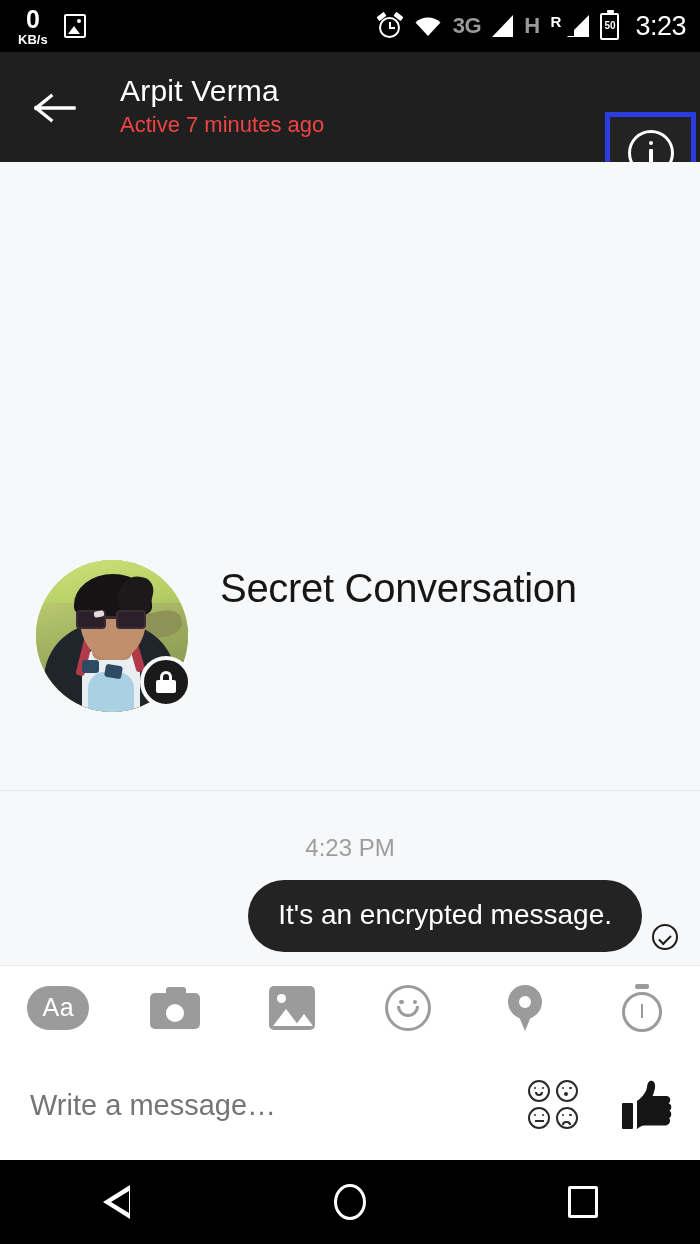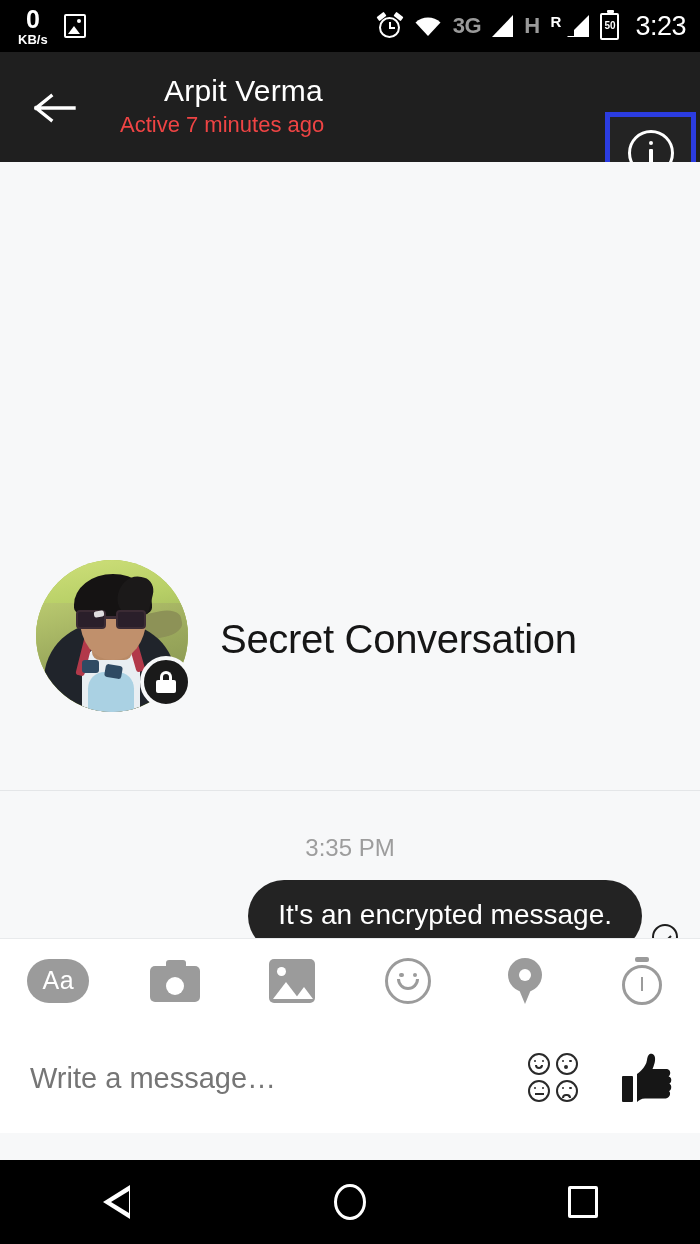--- a/index.html
+++ b/index.html
@@ -64,42 +64,42 @@
   .sb-time { font-size: 27px; font-weight: 400; margin-left: 5px; letter-spacing: -0.5px; }
 
   
   .app-header {
     position: absolute; top: 52px; left: 0; width: 700px; height: 110px;
     background: #1f1f1f; display: flex; align-items: center; padding: 0 0 0 30px;
   }
   .back-arrow { width: 48px; height: 48px; position: relative; flex: 0 0 auto; cursor: pointer; }
   .back-arrow svg { position: absolute; left: 4px; top: 10px; }
   .hdr-text { margin-left: 42px; flex: 1; display: flex; flex-direction: column; justify-content: center; }
-  .hdr-name { color: #ffffff; font-size: 30px; font-weight: 400; line-height: 1.15; letter-spacing: 0.2px; margin-left: 44px; }
+  .hdr-name { color: #ffffff; font-size: 30px; font-weight: 400; line-height: 1.15; letter-spacing: 0.2px; }
   .hdr-status { color: #ef4444; font-size: 22px; font-weight: 400; line-height: 1.3; margin-top: 3px; }
   .info-highlight {
     position: absolute; left: 605px; top: 60px; width: 91px; height: 81px;
     border: 5px solid #2b3ce0; background: #232323; display: flex; align-items: center; justify-content: center;
     cursor: pointer;
   }
   .info-icon { width: 46px; height: 46px; border: 3.6px solid #fff; border-radius: 50%;
     position: relative; }
   .info-icon::before { content:""; position:absolute; left:50%; top:8px; transform:translateX(-50%);
     width: 4px; height: 4px; background:#fff; border-radius:50%; }
   .info-icon::after { content:""; position:absolute; left:50%; top:16px; transform:translateX(-50%);
     width: 4px; height: 14px; background:#fff; border-radius:1px; }
 
   
   .chat-body {
     position: absolute; top: 162px; left: 0; width: 700px; height: 803px;
     background: #f7f8f9;
   }
   .secret-block {
     position: absolute; left: 0; top: 398px; width: 692px; padding: 0 31px 0 36px;
-    display: flex; align-items: center;
+    display: flex; align-items: flex-start;
   }
   .avatar-wrap { position: relative; width: 152px; height: 152px; flex: 0 0 auto; }
   .avatar {
     width: 152px; height: 152px; border-radius: 50%; overflow: hidden; position: relative;
     background: #a8c04a;
   }
   .av-sky { position:absolute; left:0; top:0; width:100%; height:46%;
     background: linear-gradient(170deg,#cfe07a 0%,#b7cf66 55%,#9db45a 100%); }
   .av-hill { position:absolute; left:0; top:28%; width:100%; height:72%;
     background: linear-gradient(165deg,#b9c96f 0%,#9aa85c 45%,#7e8c4c 100%); }
@@ -157,21 +157,21 @@
   .bubble {
     background: #232323; color: #ffffff; font-size: 28px; line-height: 1.2;
     padding: 18px 30px 20px 30px; border-radius: 40px; max-width: 470px;
   }
   .tick { width: 26px; height: 26px; margin-left: 10px; margin-bottom: 2px;
     border: 2.4px solid #1d1d1d; border-radius: 50%; position: relative; flex: 0 0 auto; }
   .tick::after { content:""; position:absolute; left:5px; top:9px; width:10px; height:5px;
     border-left: 2.4px solid #1d1d1d; border-bottom: 2.4px solid #1d1d1d; transform: rotate(-45deg); }
 
   
-  .composer { position: absolute; top: 938px; left: 0; width: 700px; height: 195px; background: #ffffff; }
+  .composer { position: absolute; top: 965px; left: 0; width: 700px; height: 195px; background: #ffffff; }
   .div-top { top: 0; background:#e8eaec; }
   .tool-row { position: absolute; top: 0; left: 0; width: 700px; height: 85px;
     display: flex; align-items: center; }
   .tool { flex: 1; display: flex; align-items: center; justify-content: center; cursor: pointer; }
   .ic-aa { width: 62px; height: 44px; background:#9b9b9b; border-radius: 22px;
     display:flex; align-items:center; justify-content:center; color:#fff; font-size:25px; font-weight:400; letter-spacing:0.5px;}
   .ic-cam { position: relative; width: 50px; height: 42px; }
   .ic-cam .bodyc { position:absolute; left:0; bottom:0; width:50px; height:36px; background:#9b9b9b; border-radius:5px; }
   .ic-cam .hump { position:absolute; left:16px; top:0; width:20px; height:9px; background:#9b9b9b; border-radius:3px 3px 0 0;}
   .ic-cam .lens { position:absolute; left:16px; bottom:7px; width:18px; height:18px; background:#fff; border-radius:50%;}
@@ -315,21 +315,21 @@
             </div>
         </div>
       </div>
       <div class="secret-text">
         <div class="secret-title">Secret Conversation</div>
       </div>
     </div>
 
     <div class="divider div-secret"></div>
 
-    <div class="msg-time">3:35 PM</div>
+    <div class="msg-time">4:23 PM</div>
 
     <div class="bubble-row">
       <div class="bubble">It's an encrypted message.</div>
       <div class="tick"></div>
     </div>
   </div>
 
   <div class="composer">
     <div class="divider div-top"></div>
 

